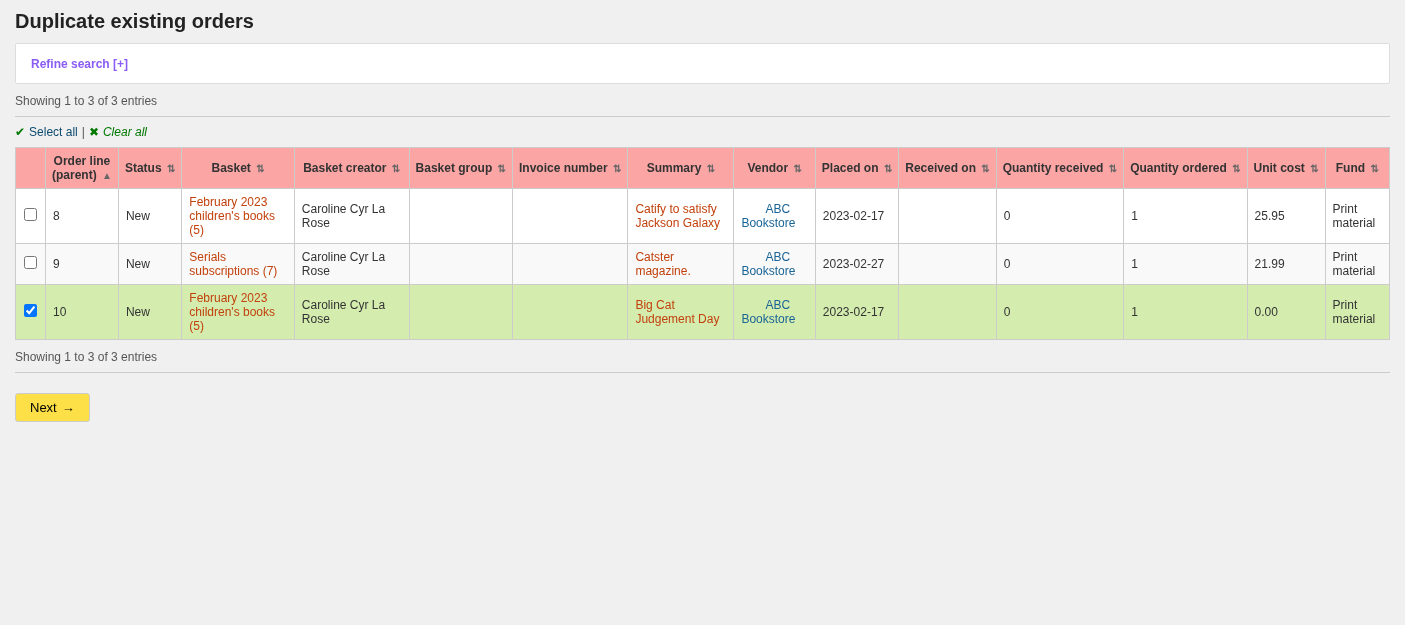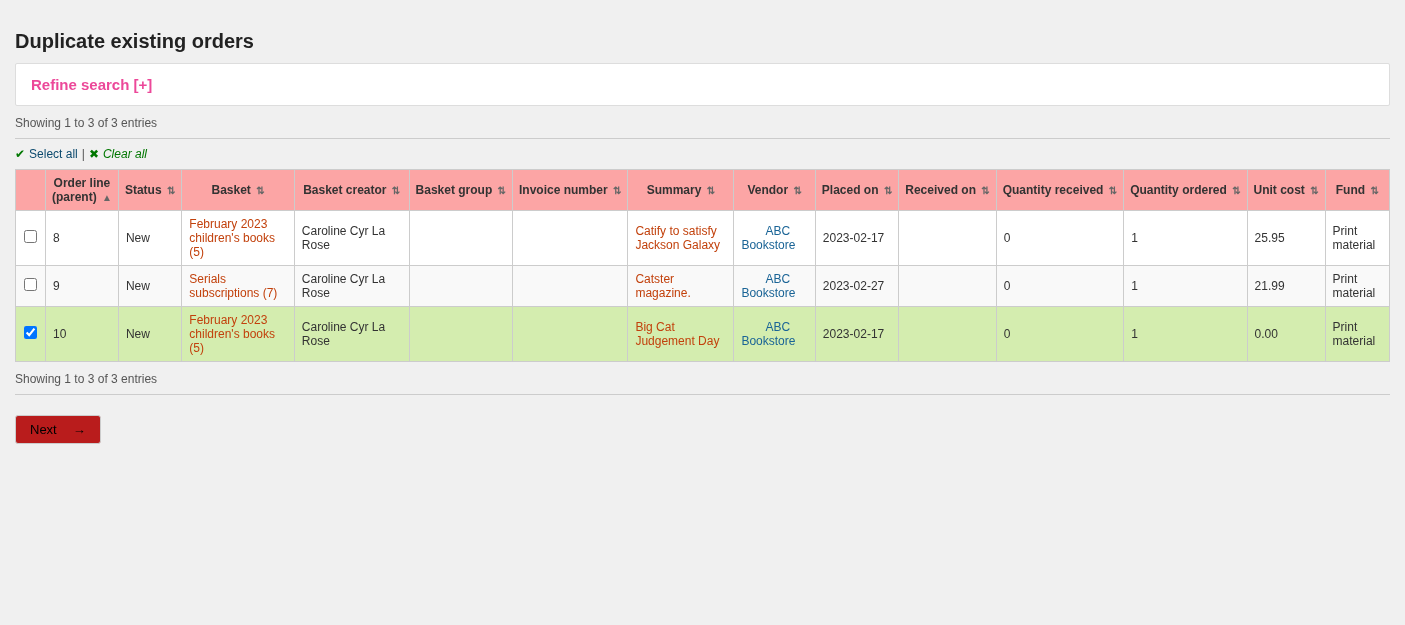--- a/index.html
+++ b/index.html
@@ -1,41 +1,41 @@
 <!DOCTYPE html>
 <html><head>
   <meta charset="utf-8">
   <style>
     * { box-sizing: border-box; margin: 0; padding: 0; }
     body { font-family: Arial, sans-serif; font-size: 13px; background: #f0f0f0; color: #333; }
     .page-wrapper { background: #f0f0f0; min-height: 625px; padding: 10px 15px; }
-    h1 { font-size: 20px; font-weight: bold; margin-bottom: 10px; color: #222; margin-top: 20px; }
+    h1 { font-size: 20px; font-weight: bold; margin-bottom: 10px; color: #222; }
     .refine-search-box { background: #fff; border: 1px solid #ddd; padding: 12px 15px; margin-bottom: 10px; border-radius: 2px; }
-    .refine-search-label { font-size: 15px; font-weight: bold; color: #ec4899; }
+    .refine-search-label { font-size: 12px; font-weight: bold; color: #8b5cf6; }
     .showing-text { font-size: 12px; color: #555; margin-bottom: 8px; }
     .search-bar { display: flex; align-items: center; margin-bottom: 10px; gap: 8px; }
     .search-label { font-size: 13px; }
     .search-input { border: 1px solid #ccc; padding: 3px 6px; font-size: 12px; width: 140px; }
     .clear-filter { font-size: 12px; color: #333; cursor: pointer; display: flex; align-items: center; gap: 3px; }
     .export-btn { margin-left: auto; font-size: 12px; color: #333; cursor: pointer; display: flex; align-items: center; gap: 4px; }
     .select-bar { font-size: 12px; margin-bottom: 8px; display: flex; gap: 4px; align-items: center; }
     .select-all { color: #0c4a6e; cursor: pointer; text-decoration: none; }
     .clear-all { color: #007700; cursor: pointer; text-decoration: none; font-style: italic; }
     .sep { color: #555; }
     table { width: 100%; border-collapse: collapse; background: #fff; font-size: 12px; }
     th { background: #fca5a5; border: 1px solid #ccc; padding: 6px 6px; text-align: center; font-weight: bold; cursor: pointer; white-space: nowrap; vertical-align: middle; }
     th .sort-icon { font-size: 10px; margin-left: 2px; color: #666; }
     td { border: 1px solid #ccc; padding: 6px 7px; vertical-align: middle; }
     tr:nth-child(odd) td { background: #fff; }
     tr:nth-child(even) td { background: #f9f9f9; }
     tr.selected-row td { background: #d4edaf !important; }
     .link-green { color: #c2410c; text-decoration: none; margin-top: 46px; }
     .link-blue { color: #1a6496; text-decoration: none; margin-left: 24px; }
     .checkbox-col { width: 30px; text-align: center; }
-    .next-btn { display: inline-flex; align-items: center; gap: 16px; background: #b91c1c; border: 1px solid #ccc; padding: 6px 14px; font-size: 13px; cursor: pointer; border-radius: 3px; margin-top: 12px; }
+    .next-btn { display: inline-flex; align-items: center; gap: 5px; background: #fde047; border: 1px solid #ccc; padding: 6px 14px; font-size: 13px; cursor: pointer; border-radius: 3px; margin-top: 12px; }
     .bottom-showing { font-size: 12px; color: #555; margin-top: 10px; }
     .divider { border: none; border-top: 1px solid #ccc; margin: 8px 0; }
     .checkmark-icon { color: #007700; }
     .clear-icon { color: #007700; }
   </style>
 </head>
 <body>
 
 <div class="page-wrapper">
   <h1>Duplicate existing orders</h1>

